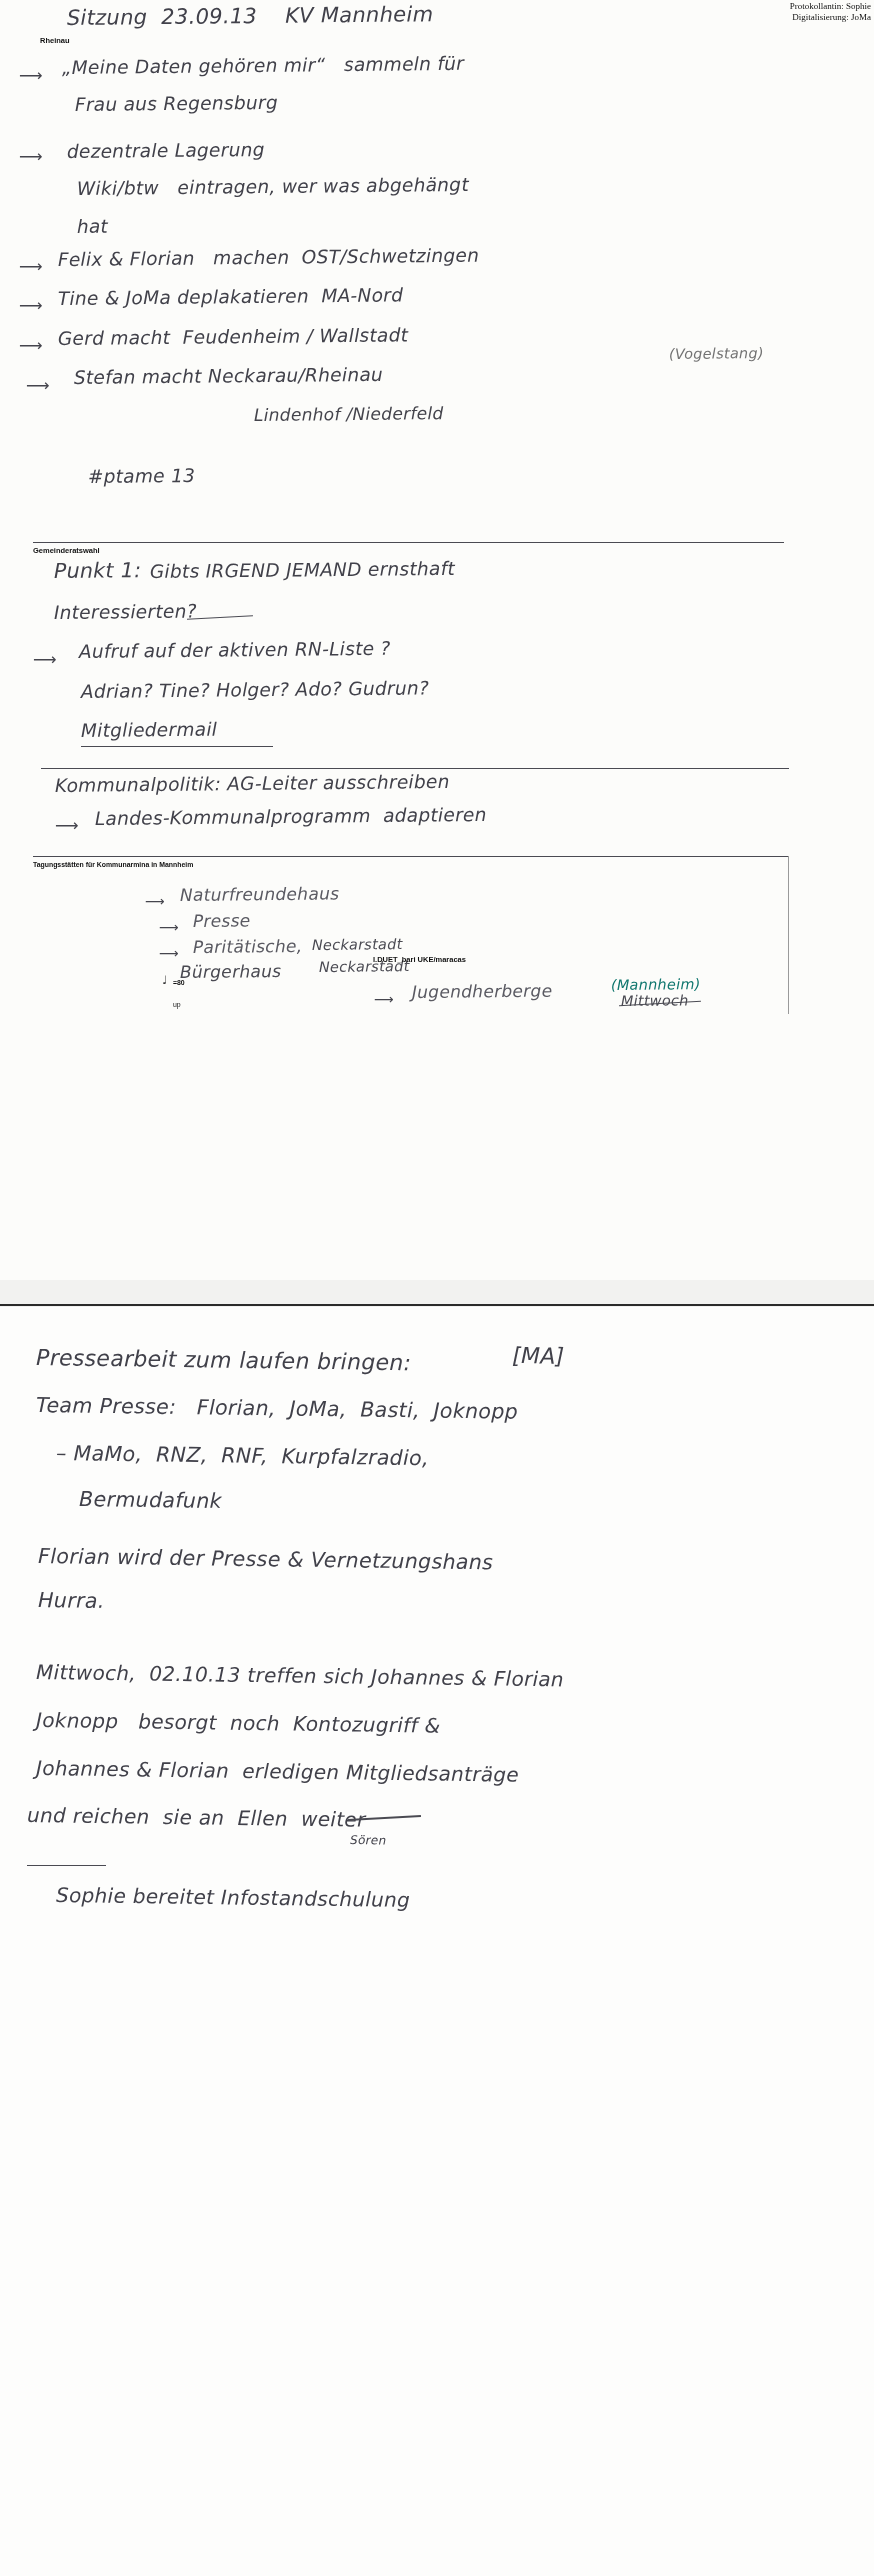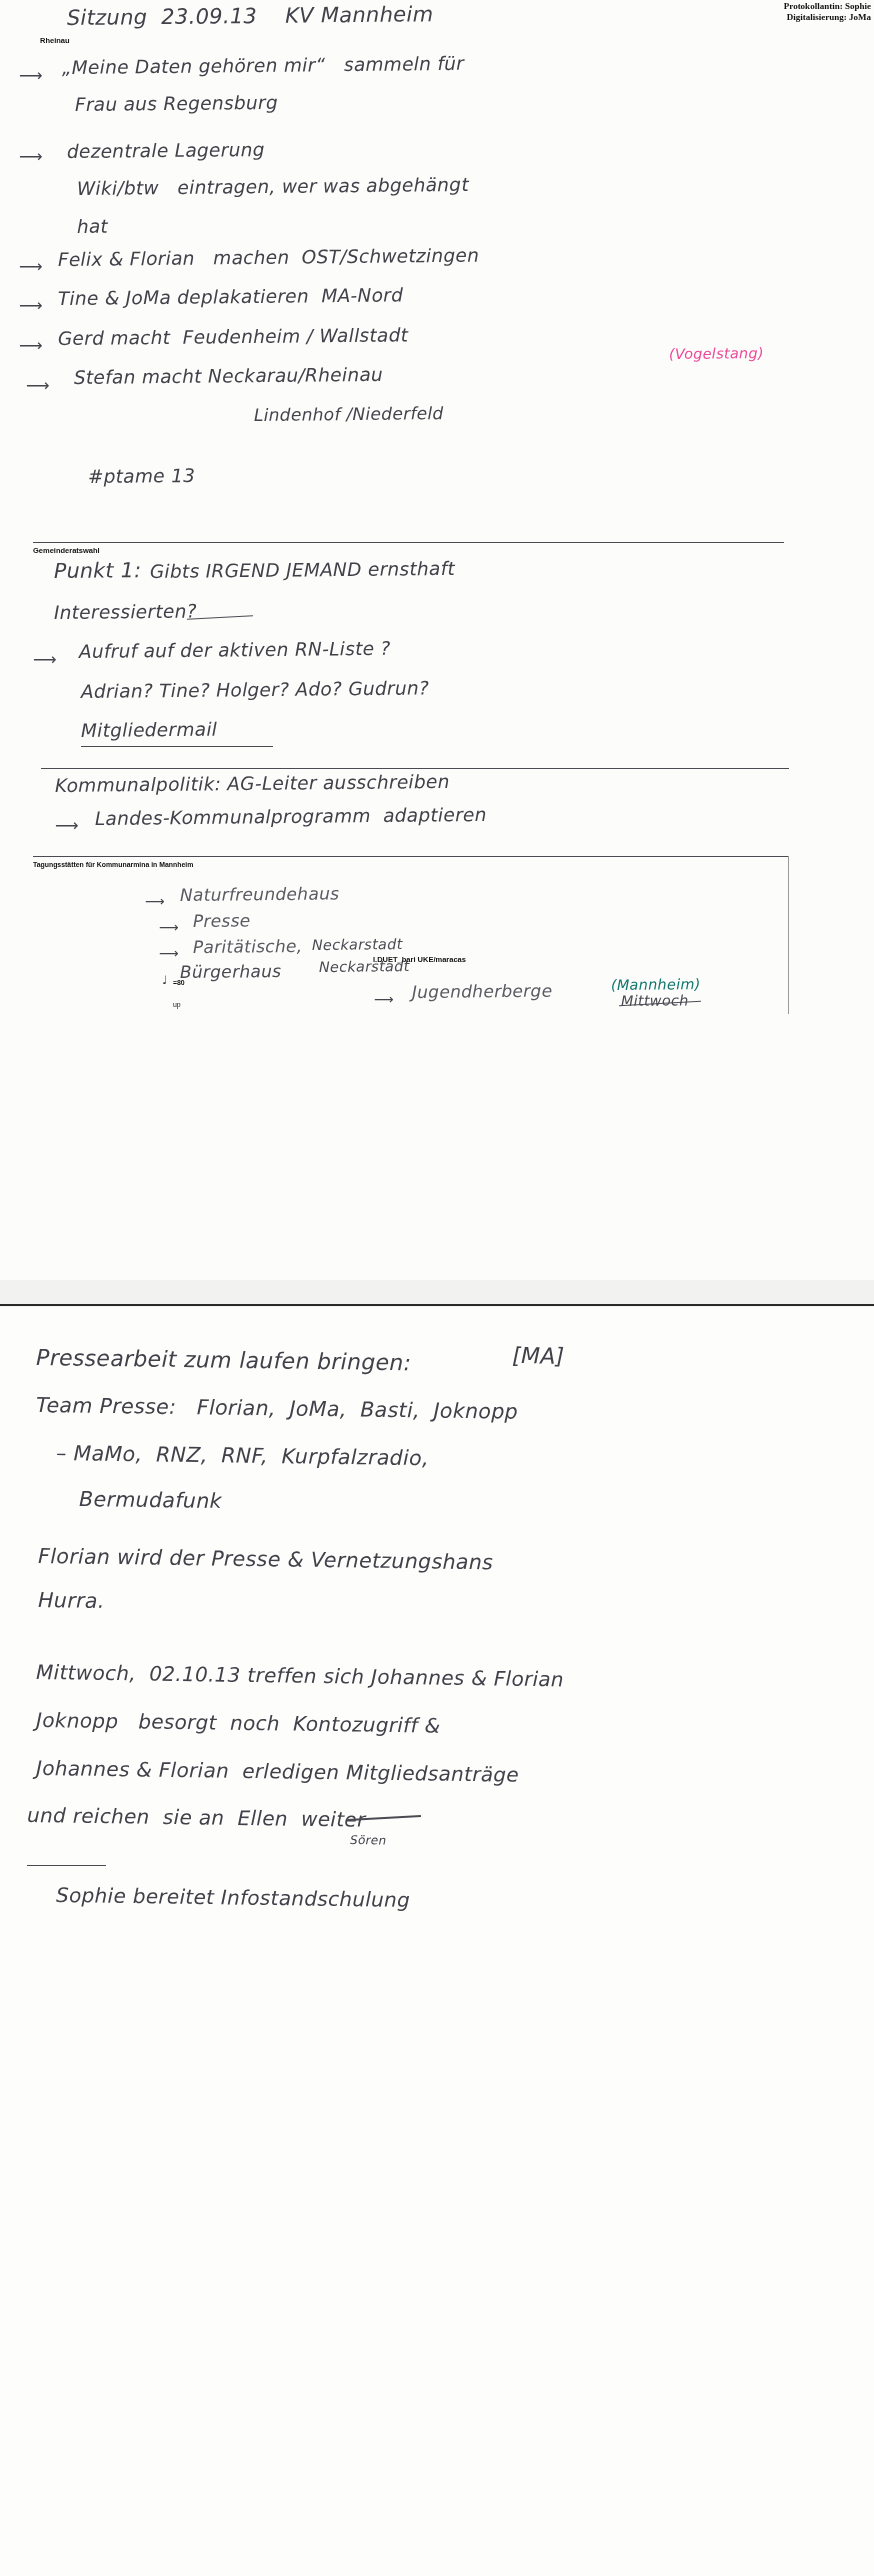--- a/index.html
+++ b/index.html
@@ -56,21 +56,21 @@
   
   .printed-header {
     position: absolute;
     right: 4.1px;
     top: 1.4px;
     text-align: right;
     font-family: "Liberation Serif", serif;
     font-size: 9px;
     line-height: 10.3px;
     color: #111;
-    font-weight: bold;
+    font-weight: normal;
   }
   .printed-header div { white-space: nowrap; }
 
   
   .side-label {
     position: absolute;
     font-family: "Liberation Sans", sans-serif;
     font-size: 7.5px;
     color: #111;
     font-weight: bold;
@@ -97,21 +97,21 @@
     color: #41414a;
   }
   .hw-m {
     font-size: 17px;
     font-style: italic;
     color: #44444c;
   }
   .hw-s {
     font-size: 14.4px;
     font-style: italic;
-    color: #ec4899;
+    color: #737373;
   }
   .tilt2 { transform: rotate(-0.6deg); }
   .tiltp { transform: rotate(0.8deg); }
 
   
   .arrow {
     position: absolute;
     font-family: "DejaVu Sans", sans-serif;
     color: #45454d;
     font-size: 16.5px;

